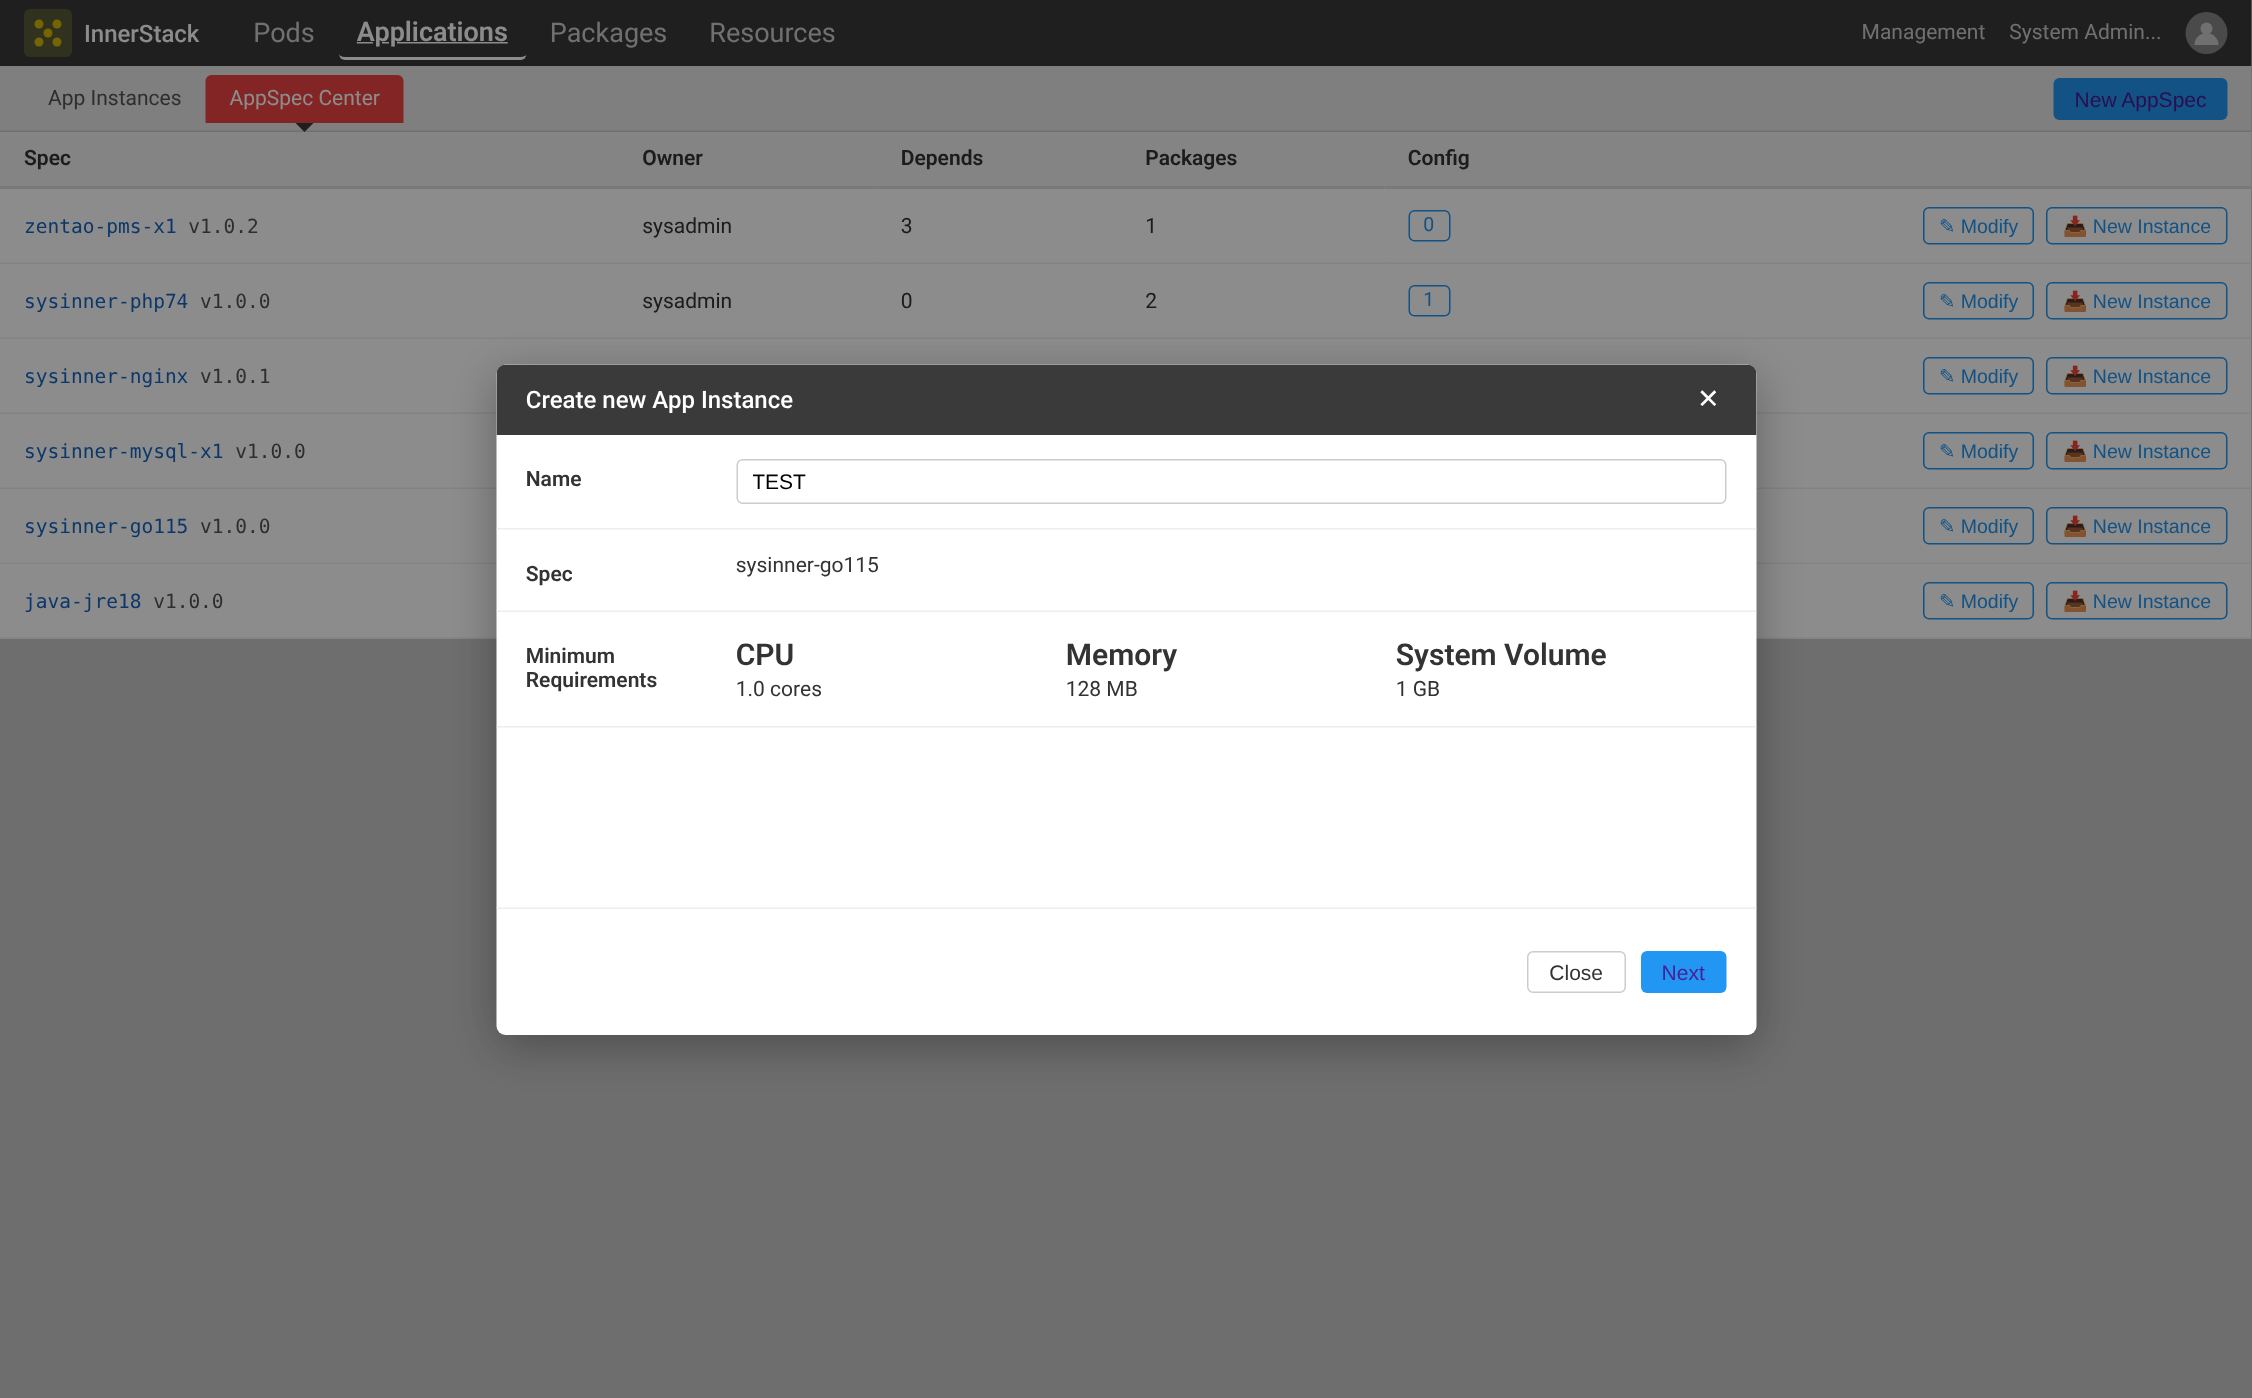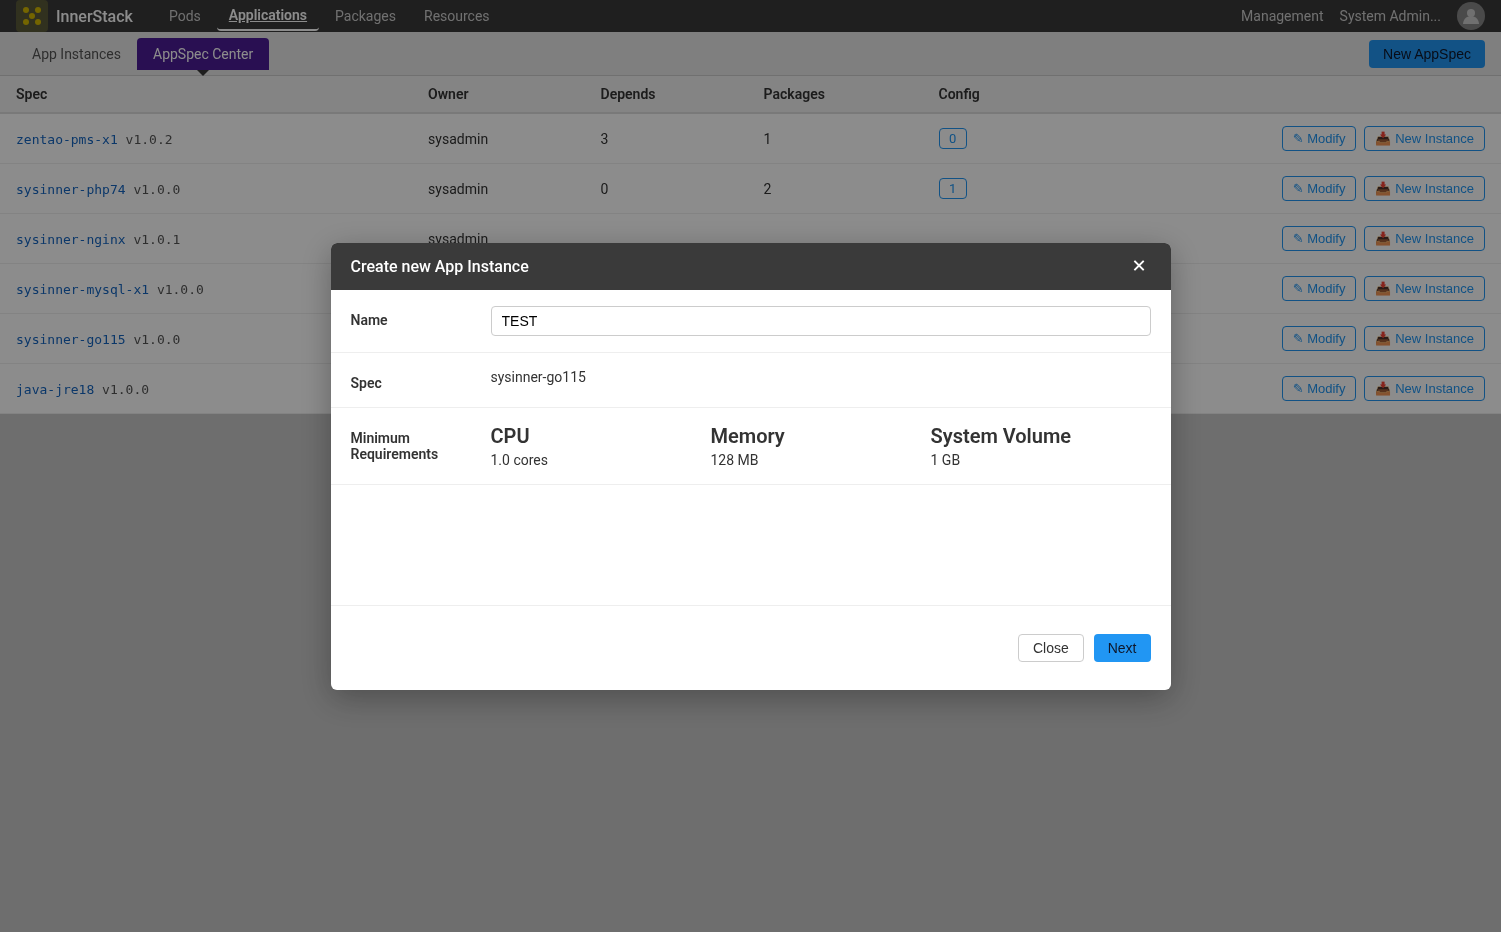--- a/index.html
+++ b/index.html
@@ -4,21 +4,21 @@
   <style>
     * { box-sizing: border-box; margin: 0; padding: 0; }
     body { font-family: -apple-system, BlinkMacSystemFont, 'Segoe UI', Roboto, sans-serif; font-size: 14px; background: #c8c8c8; color: #333; }
 
     
     .topnav {
       background: #3a3a3a;
       display: flex;
       align-items: center;
       padding: 0 16px;
-      height: 32px;
+      height: 44px;
       color: #fff;
     }
     .topnav-brand {
       display: flex;
       align-items: center;
       gap: 8px;
       margin-right: 24px;
     }
     .brand-icon {
       width: 32px;
@@ -33,21 +33,21 @@
       display: flex;
       align-items: center;
       gap: 4px;
       flex: 1;
     }
     .nav-link {
       color: #ccc;
       text-decoration: none;
       padding: 6px 12px;
       border-radius: 4px;
-      font-size: 14px;
+      font-size: 18px;
       cursor: pointer;
     }
     .nav-link.active {
       color: #fff;
       font-weight: 600;
       border-bottom: 2px solid #fff;
       text-decoration: underline;
     }
     .topnav-right {
       display: flex;
@@ -79,40 +79,40 @@
       position: relative;
     }
     .subnav-tab {
       padding: 8px 16px;
       font-size: 14px;
       color: #555;
       cursor: pointer;
       border-radius: 4px 4px 0 0;
     }
     .subnav-tab.active {
-      background: #4c1d95;
+      background: #ef4444;
       color: #fff;
       position: relative;
     }
     .subnav-tab.active::after {
       content: '';
       position: absolute;
       bottom: -6px;
       left: 50%;
       transform: translateX(-50%);
       border-left: 6px solid transparent;
       border-right: 6px solid transparent;
       border-top: 6px solid #3a3a3a;
     }
     .subnav-right {
       margin-left: auto;
     }
     .btn-primary {
       background: #2196F3;
-      color: #0f172a;
+      color: #4c1d95;
       border: none;
       padding: 6px 14px;
       border-radius: 4px;
       cursor: pointer;
       font-size: 14px;
     }
     .btn-secondary {
       background: #fff;
       color: #333;
       border: 1px solid #ccc;

